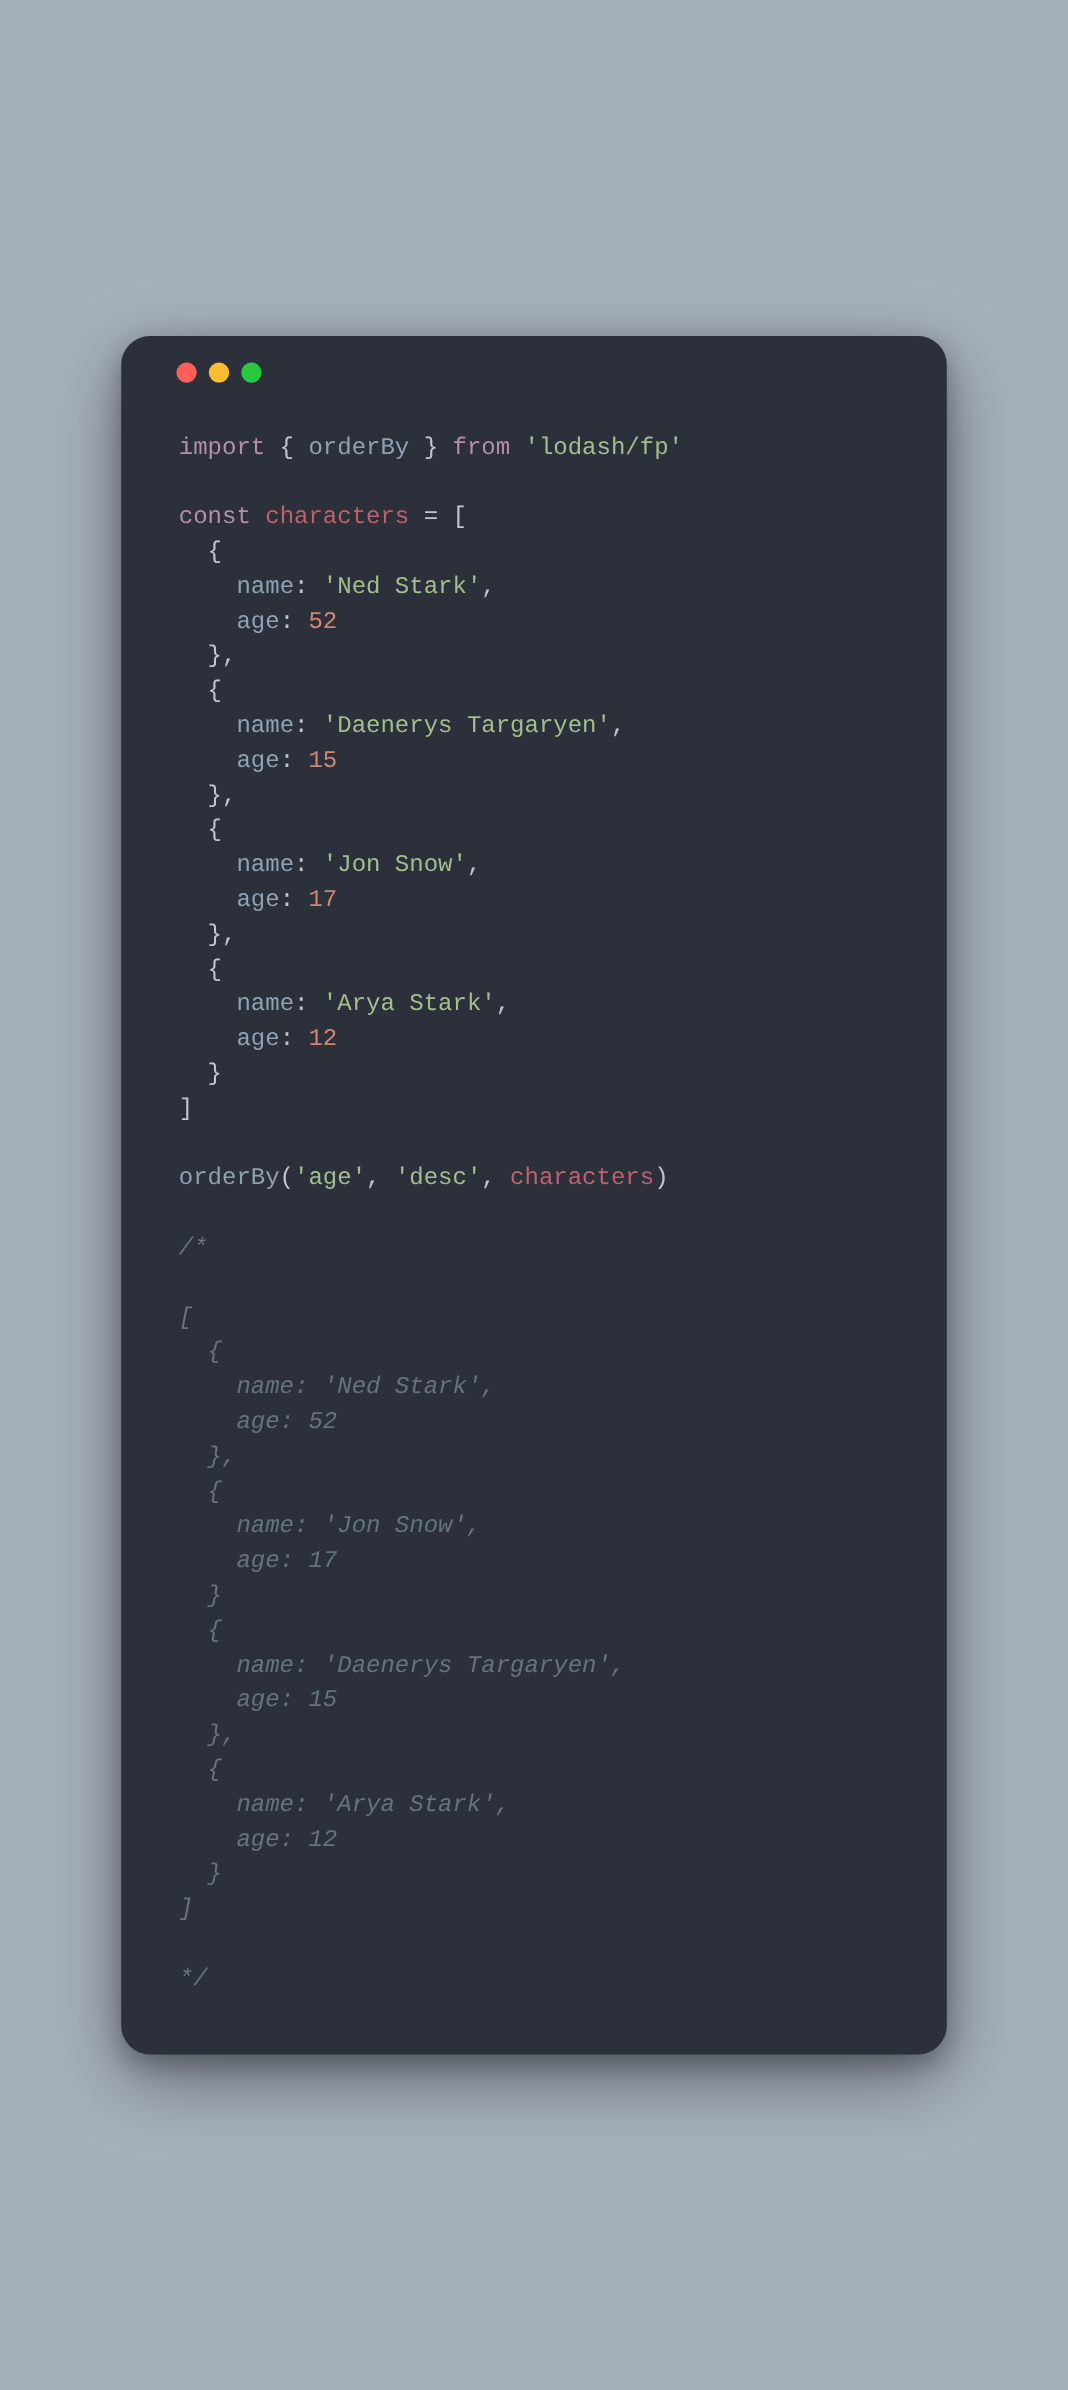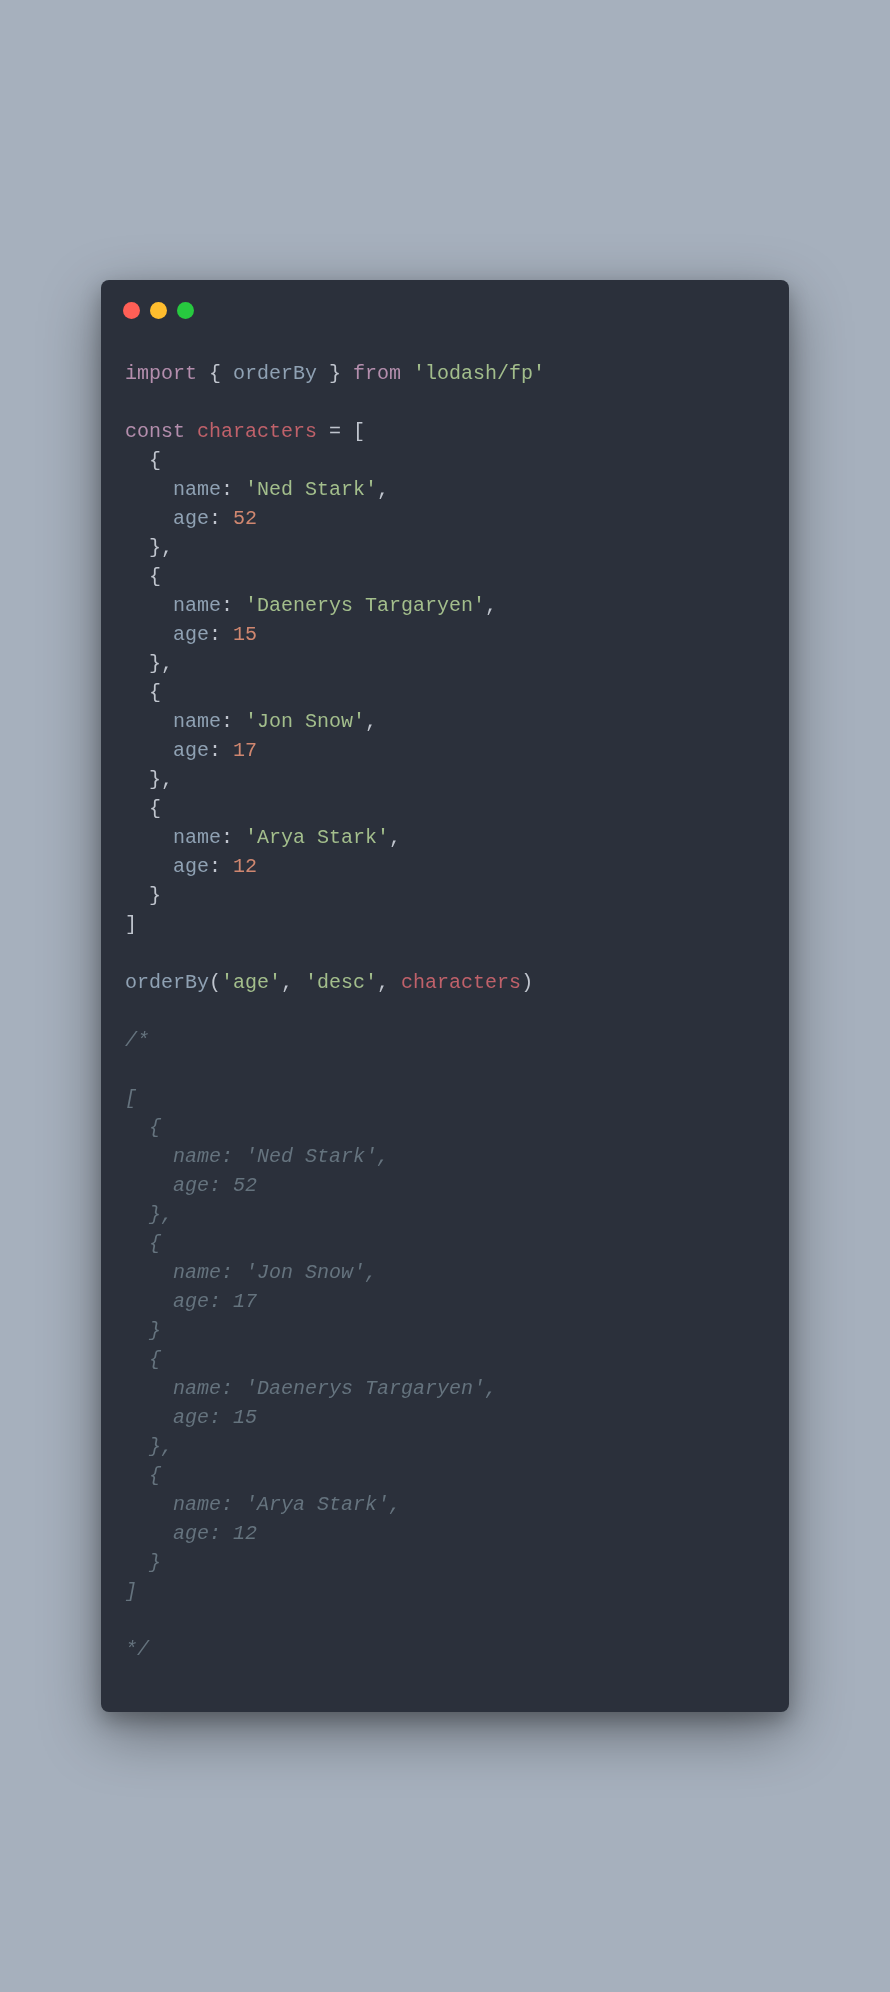--- a/index.html
+++ b/index.html
@@ -14,25 +14,26 @@
     width: 890px;
     height: 1992px;
     display: flex;
     align-items: center;
     justify-content: center;
     box-sizing: border-box;
     padding: 90px 100px;
   }
   .window {
     background: #2b303b;
-    border-radius: 8px;
+    border-radius: 24px;
     width: 688px;
     box-shadow: 0 20px 60px rgba(0,0,0,0.40), 0 8px 20px rgba(0,0,0,0.25);
     box-sizing: border-box;
     padding-bottom: 28px;
+    padding-left: 24px;
   }
   .titlebar {
     display: flex;
     gap: 10px;
     padding: 22px 22px 0 22px;
   }
   .traffic {
     width: 17px;
     height: 17px;
     border-radius: 50%;

